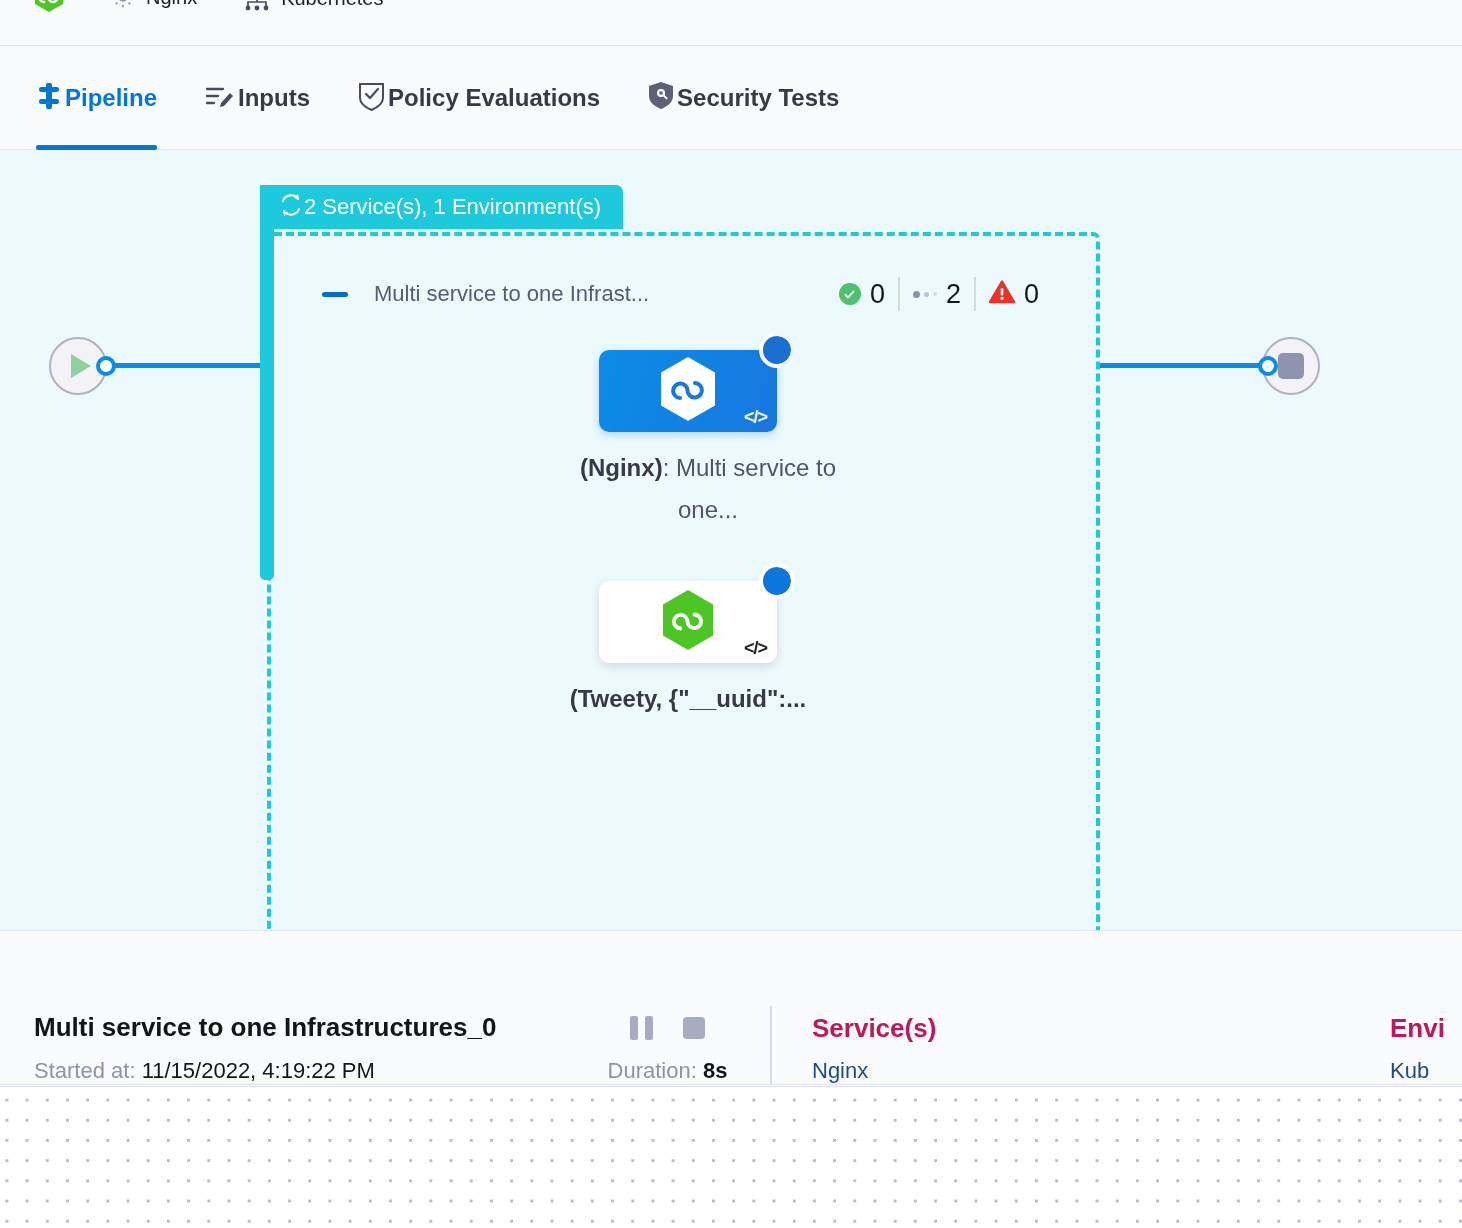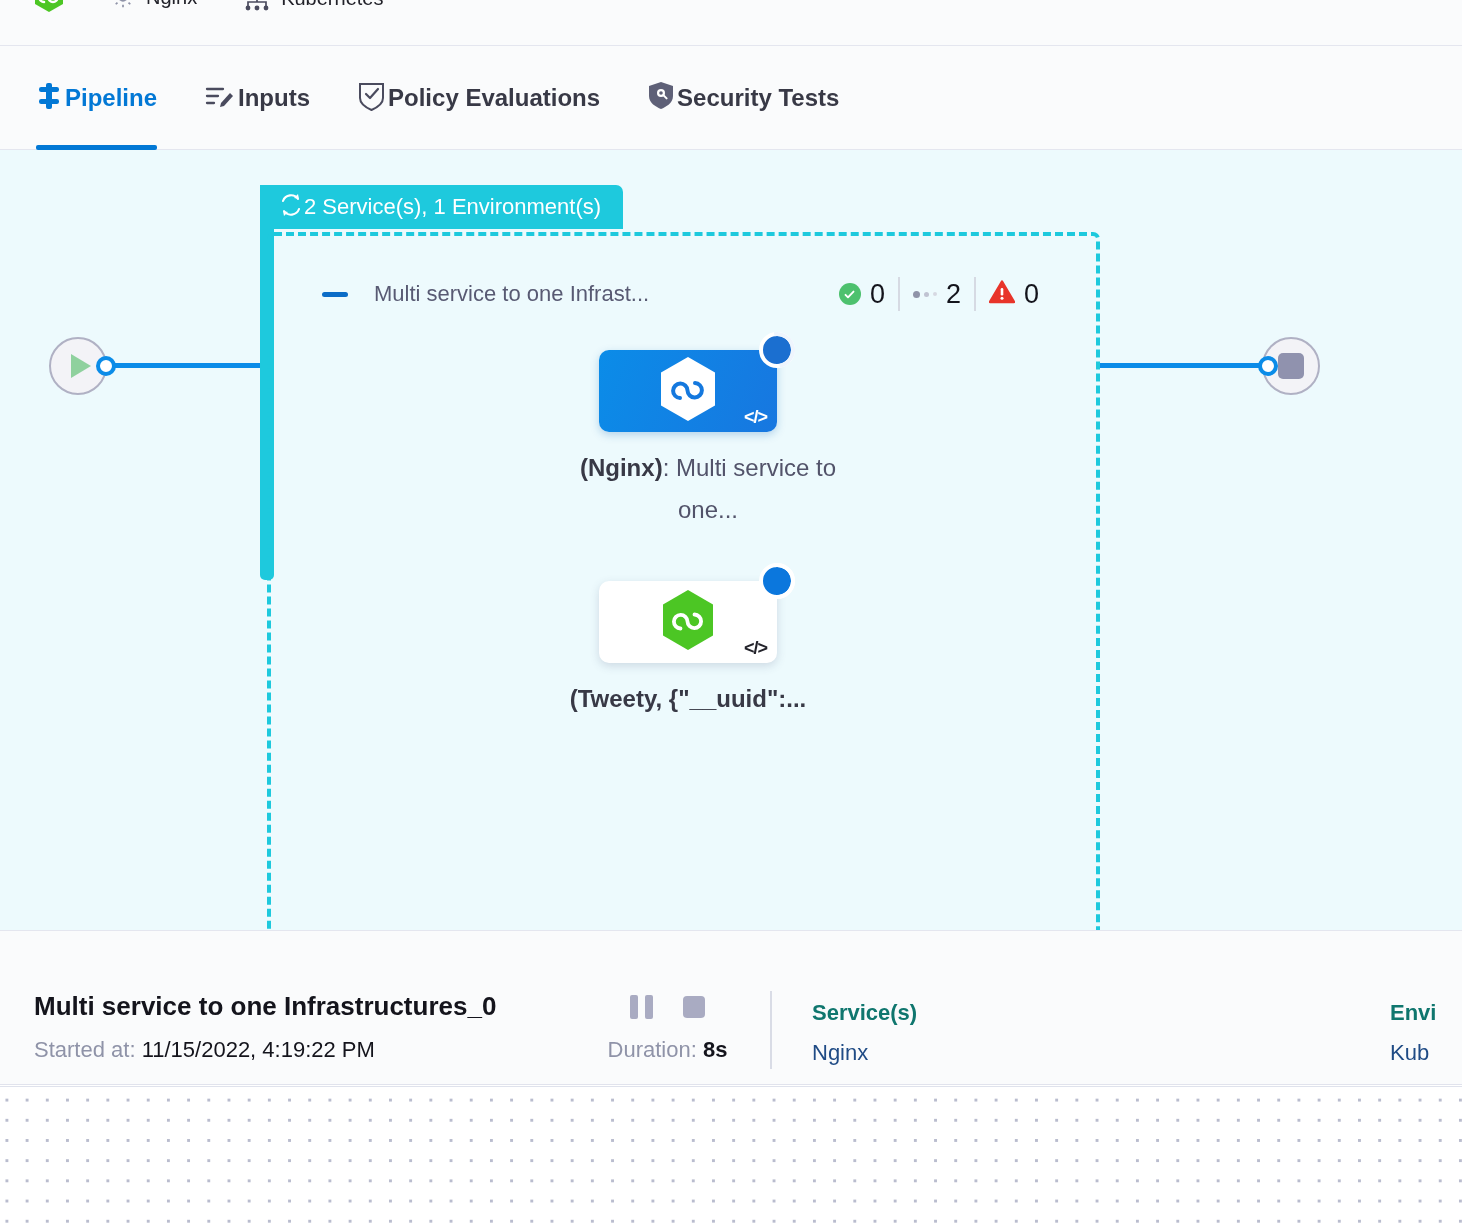--- a/index.html
+++ b/index.html
@@ -149,39 +149,39 @@
   }
   .svc-caption.c1 { left: 578px; top: 297px; }
   .svc-caption.c2 { left: 558px; top: 528px; }
   .svc-caption b { color: #383946; font-weight: 700; }
   .svc-caption .allbold { color: #383946; font-weight: 700; }
 
   
   .detail {
     position: absolute; left: 0; top: 930px; width: 1462px; height: 155px;
     background: #fafbfc; border-top: 1px solid #e4e6ef; border-bottom: 1px solid #e1e3ed;
-    display: flex; align-items: center;
+    display: flex; align-items: flex-end;
   }
   .detail-left { padding: 38px 0 0 34px; width: 565px; }
   .detail-title { font-size: 26px; font-weight: 700; color: #14141c; white-space: nowrap; }
   .detail-sub { margin-top: 15px; font-size: 22px; color: #14141c; white-space: nowrap; }
   .detail-sub .muted { color: #8f93a8; }
 
   .detail-mid { padding-top: 40px; width: 205px; text-align: center; }
   .ctrl-row { display: flex; justify-content: center; gap: 30px; align-items: center; height: 28px; }
   .pause-ico { display: flex; gap: 7px; cursor: pointer; }
   .pause-ico i { display:block; width: 8px; height: 24px; background: #a9abc2; border-radius: 2px; }
   .stop-ico { width: 22px; height: 22px; border-radius: 4px; background: #a9abc2; cursor: pointer; }
   .duration { margin-top: 16px; font-size: 22px; color: #8f93a8; white-space: nowrap; }
   .duration b { color: #14141c; font-weight: 700; }
 
   .vdiv { width: 2px; height: 78px; background: #d9dce6; margin-top: 44px; }
 
   .detail-col { padding: 50px 0 0 40px; }
-  .col-head { font-size: 22px; font-weight: 700; color: #0f766e; white-space: nowrap; }
+  .col-head { font-size: 26px; font-weight: 700; color: #be185d; white-space: nowrap; }
   .col-link { margin-top: 14px; font-size: 22px; color: #1f4b85; cursor: pointer; white-space: nowrap; }
 
   .detail-col.env { margin-left: auto; padding-left: 0; width: 72px; overflow: hidden; }
 
   
   .dot-grid {
     position: absolute; left: 0; top: 1086px; width: 1462px; height: 142px;
     background-color: #ffffff;
     background-image: radial-gradient(#b9bcce 1.4px, transparent 1.5px);
     background-size: 20.2px 20.2px;

